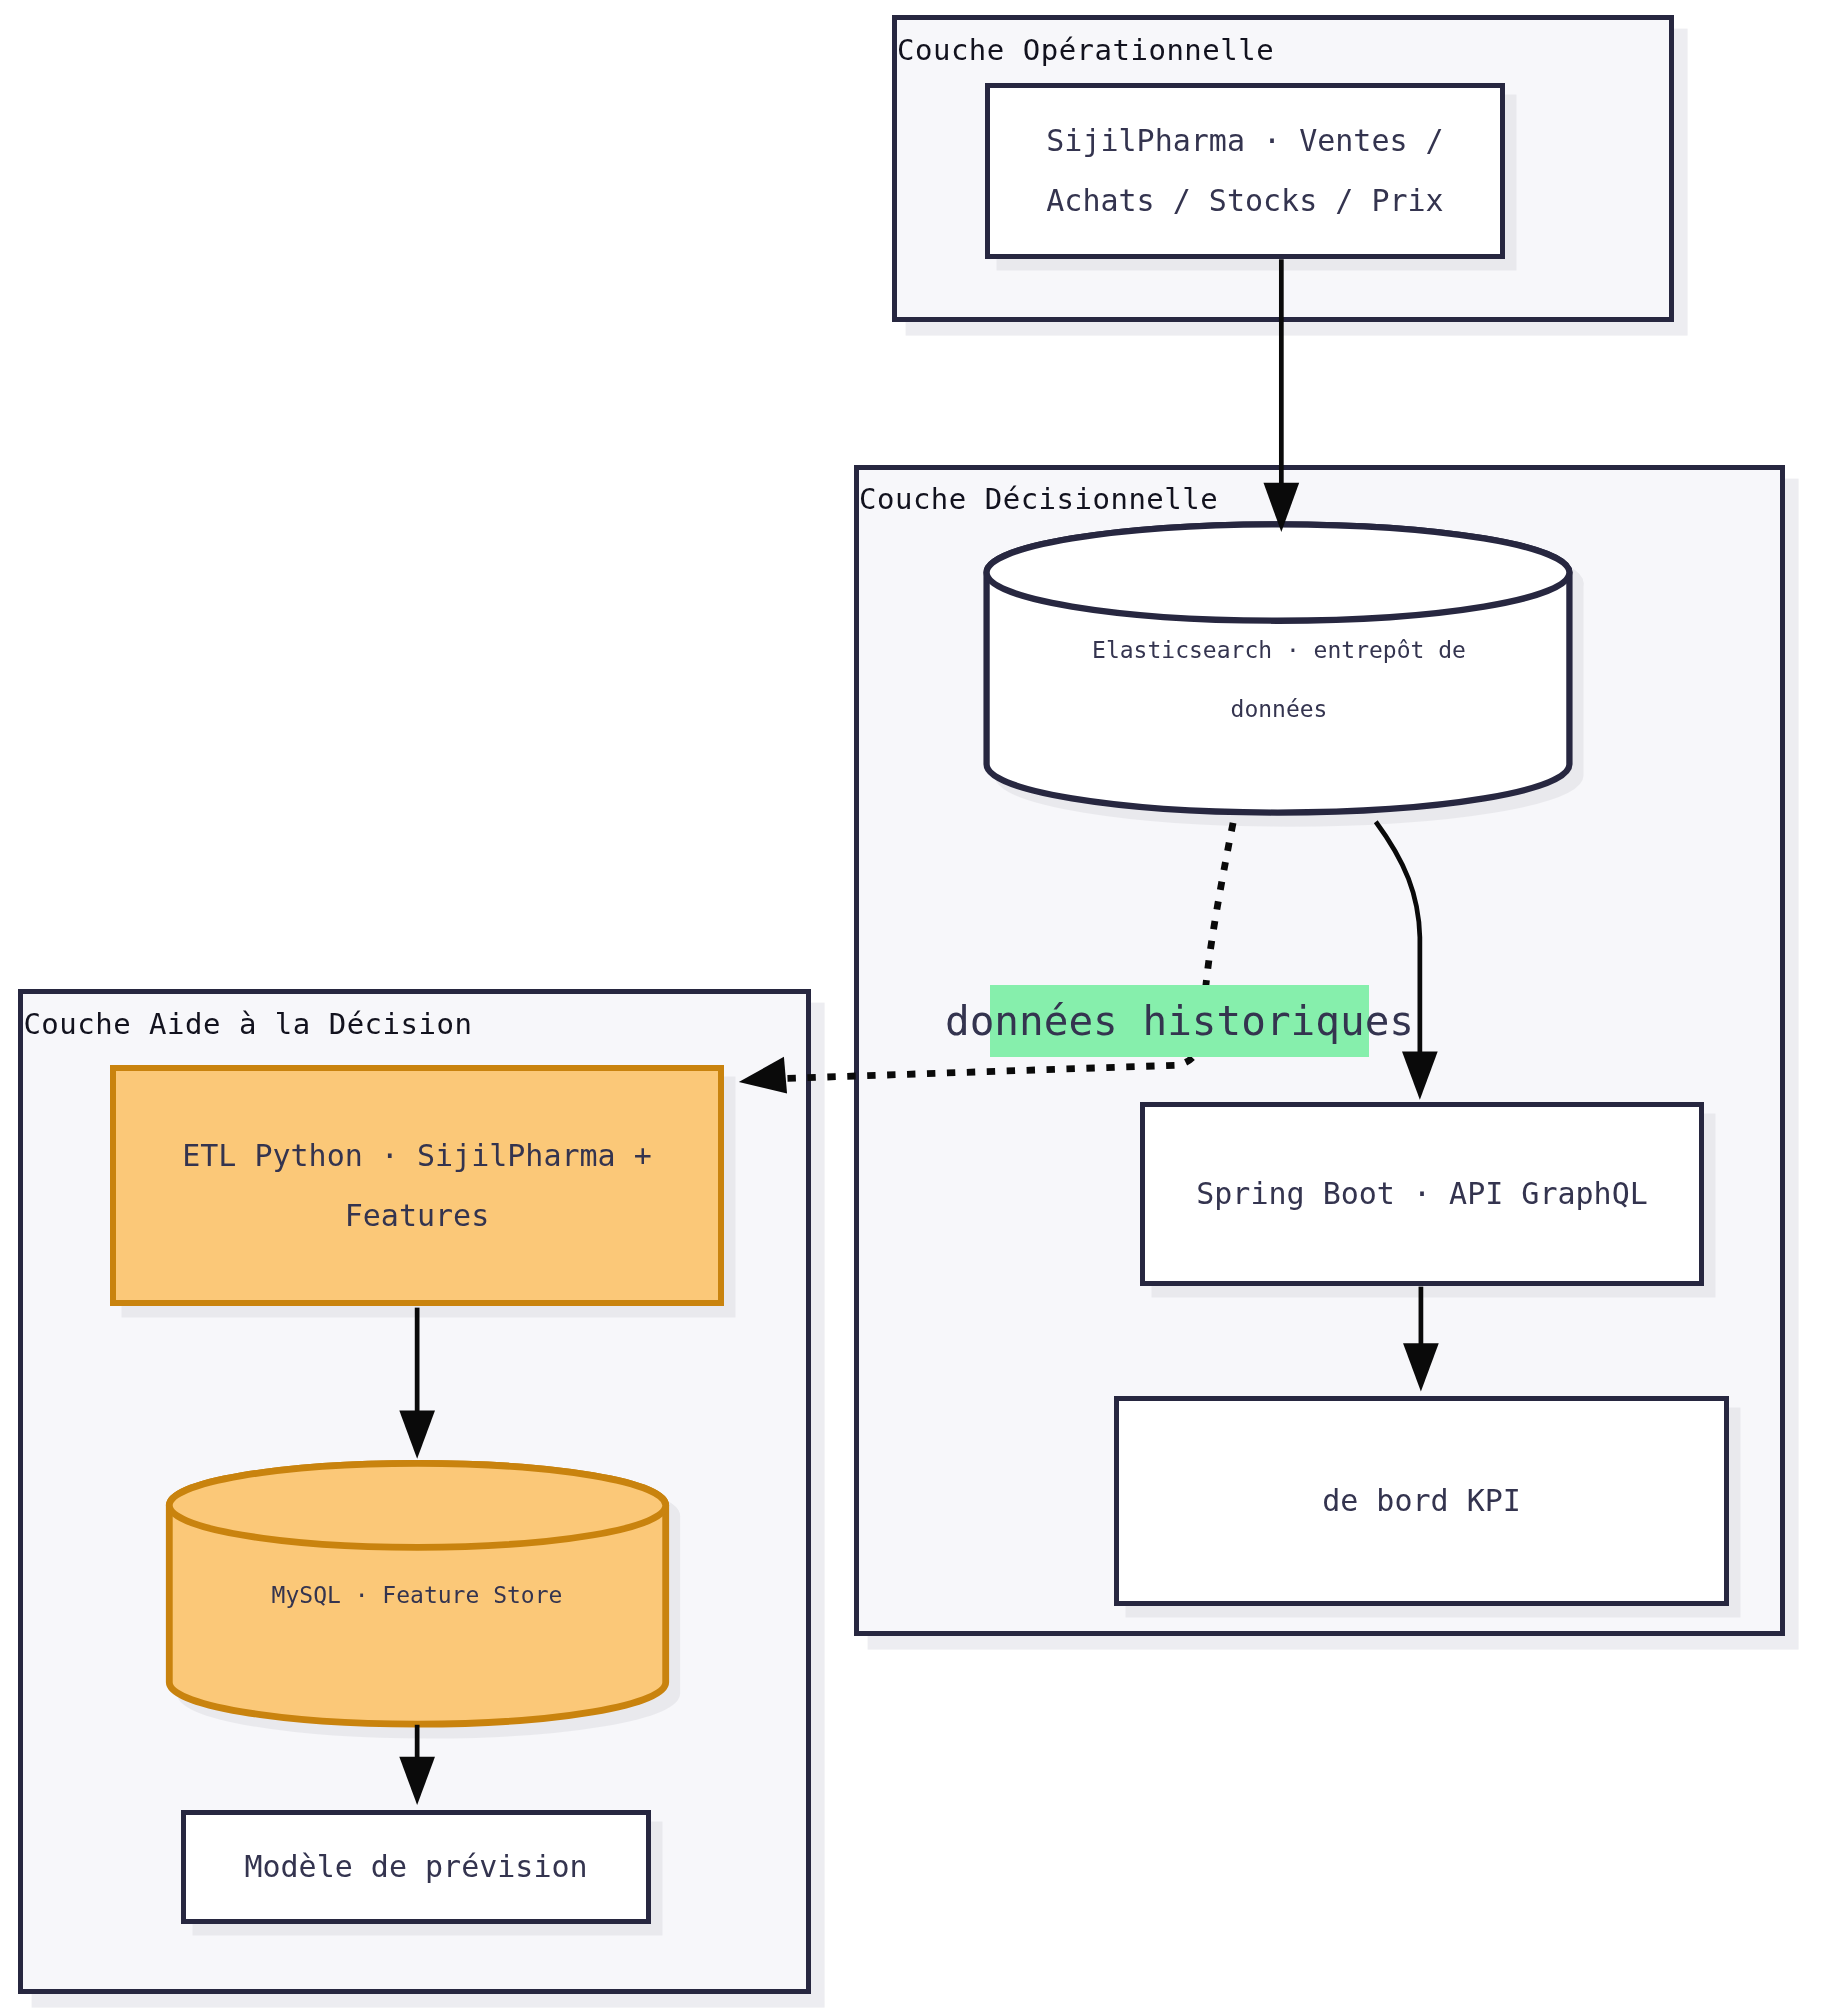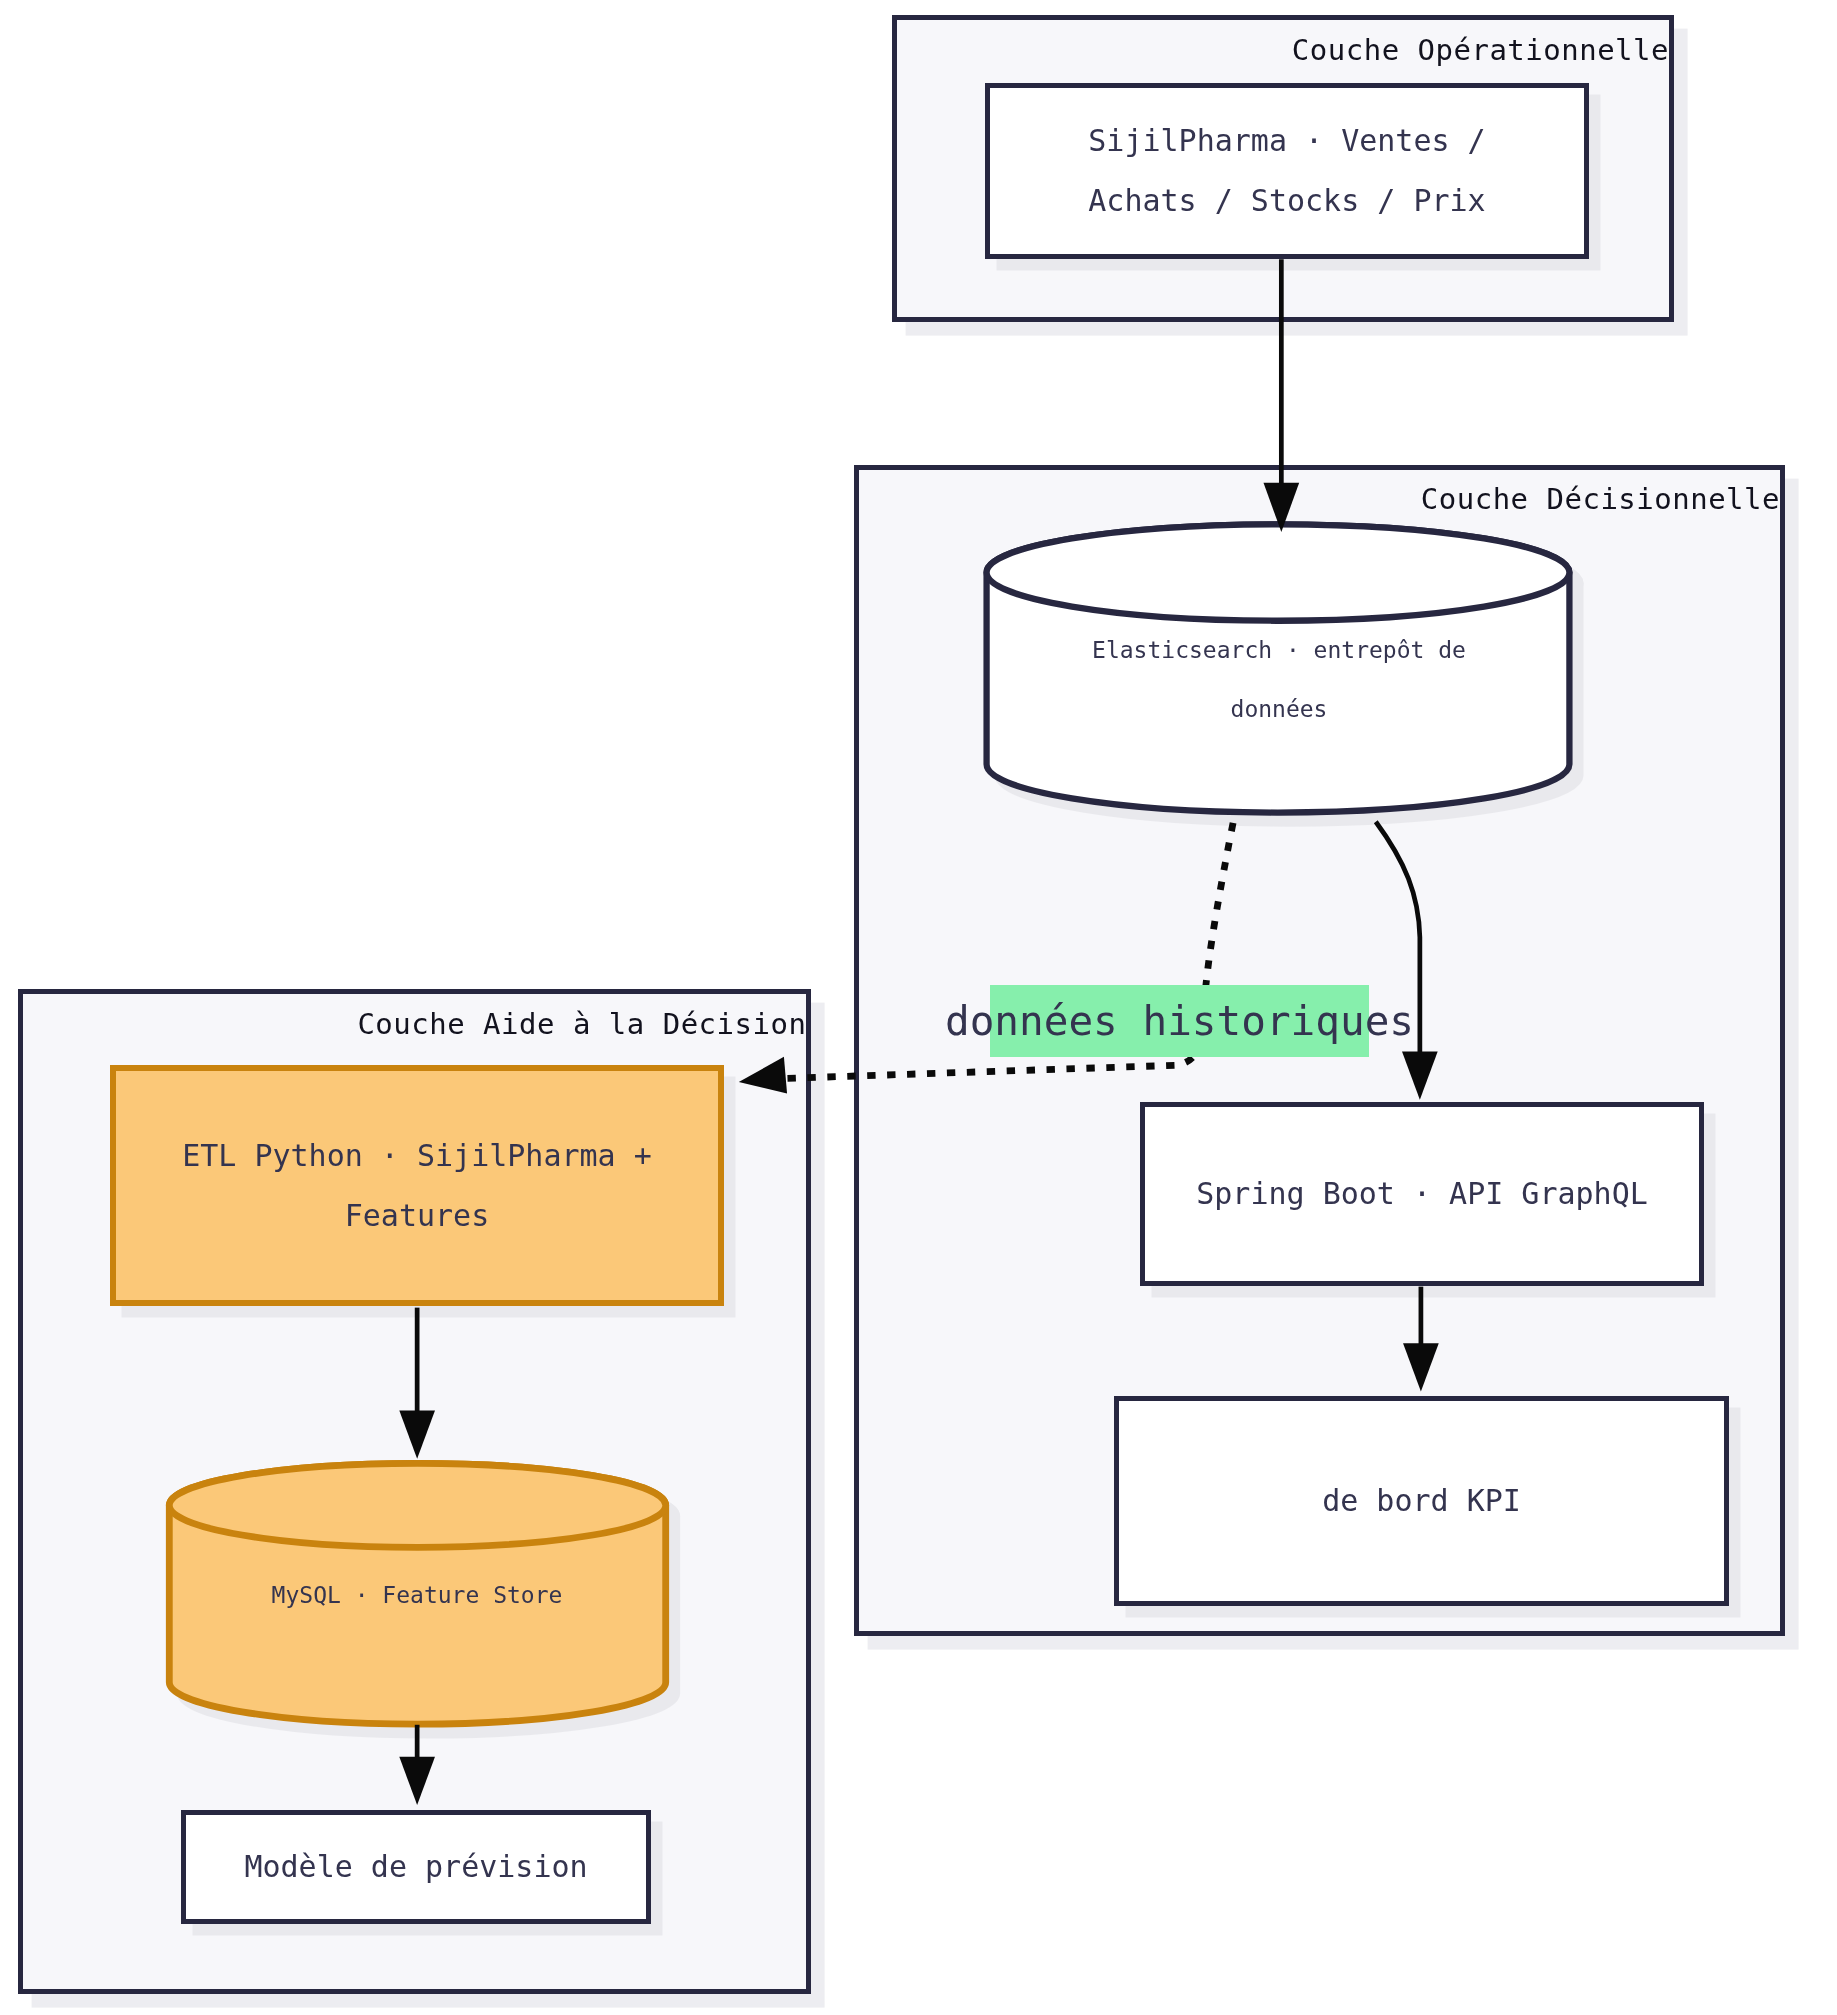--- a/index.html
+++ b/index.html
@@ -16,21 +16,21 @@
   .group {
     position: absolute;
     background: #f7f7fa;
     border: 5.8px solid #272740;
     box-shadow: 13.6px 13.6px 0 #ededf1;
     box-sizing: border-box;
   }
   .group-title {
     position: absolute;
     left: 0; right: 0;
-    text-align: right;
+    text-align: left;
     font-size: 29px;
     color: #12121e;
     letter-spacing: 0.5px;
     white-space: nowrap;
   }
   .node {
     position: absolute;
     background: #ffffff;
     border: 5.2px solid #272740;
     box-shadow: 11.5px 11.5px 0 #e9e9ed;
@@ -98,21 +98,21 @@
   }
 </style>
 </head>
 <body>
 
 <div id="canvas">
 
   <div class="group" style="left:892px; top:14.7px; width:782px; height:307px;">
     <div class="group-title" style="top:13.6px;">Couche Opérationnelle</div>
   </div>
-  <div class="node" style="left:985px; top:83px; width:604px; height:176px;">
+  <div class="node" style="left:985px; top:83px; width:520px; height:176px;">
     <span>SijilPharma · Ventes /</span>
     <span>Achats / Stocks / Prix</span>
   </div>
 
   <div class="group" style="left:854px; top:465px; width:931px; height:1171px;">
     <div class="group-title" style="top:11.5px;">Couche Décisionnelle</div>
   </div>
 
   <svg class="cyl" style="left:980px; top:518px;" width="596" height="304" viewBox="0 0 1136 580">
     <path d="M 12 104 L 12 470 A 556 92 0 0 0 1124 470 L 1124 104 A 556 92 0 0 0 12 104 Z" fill="#ffffff" stroke="#272740" stroke-width="12"></path>

